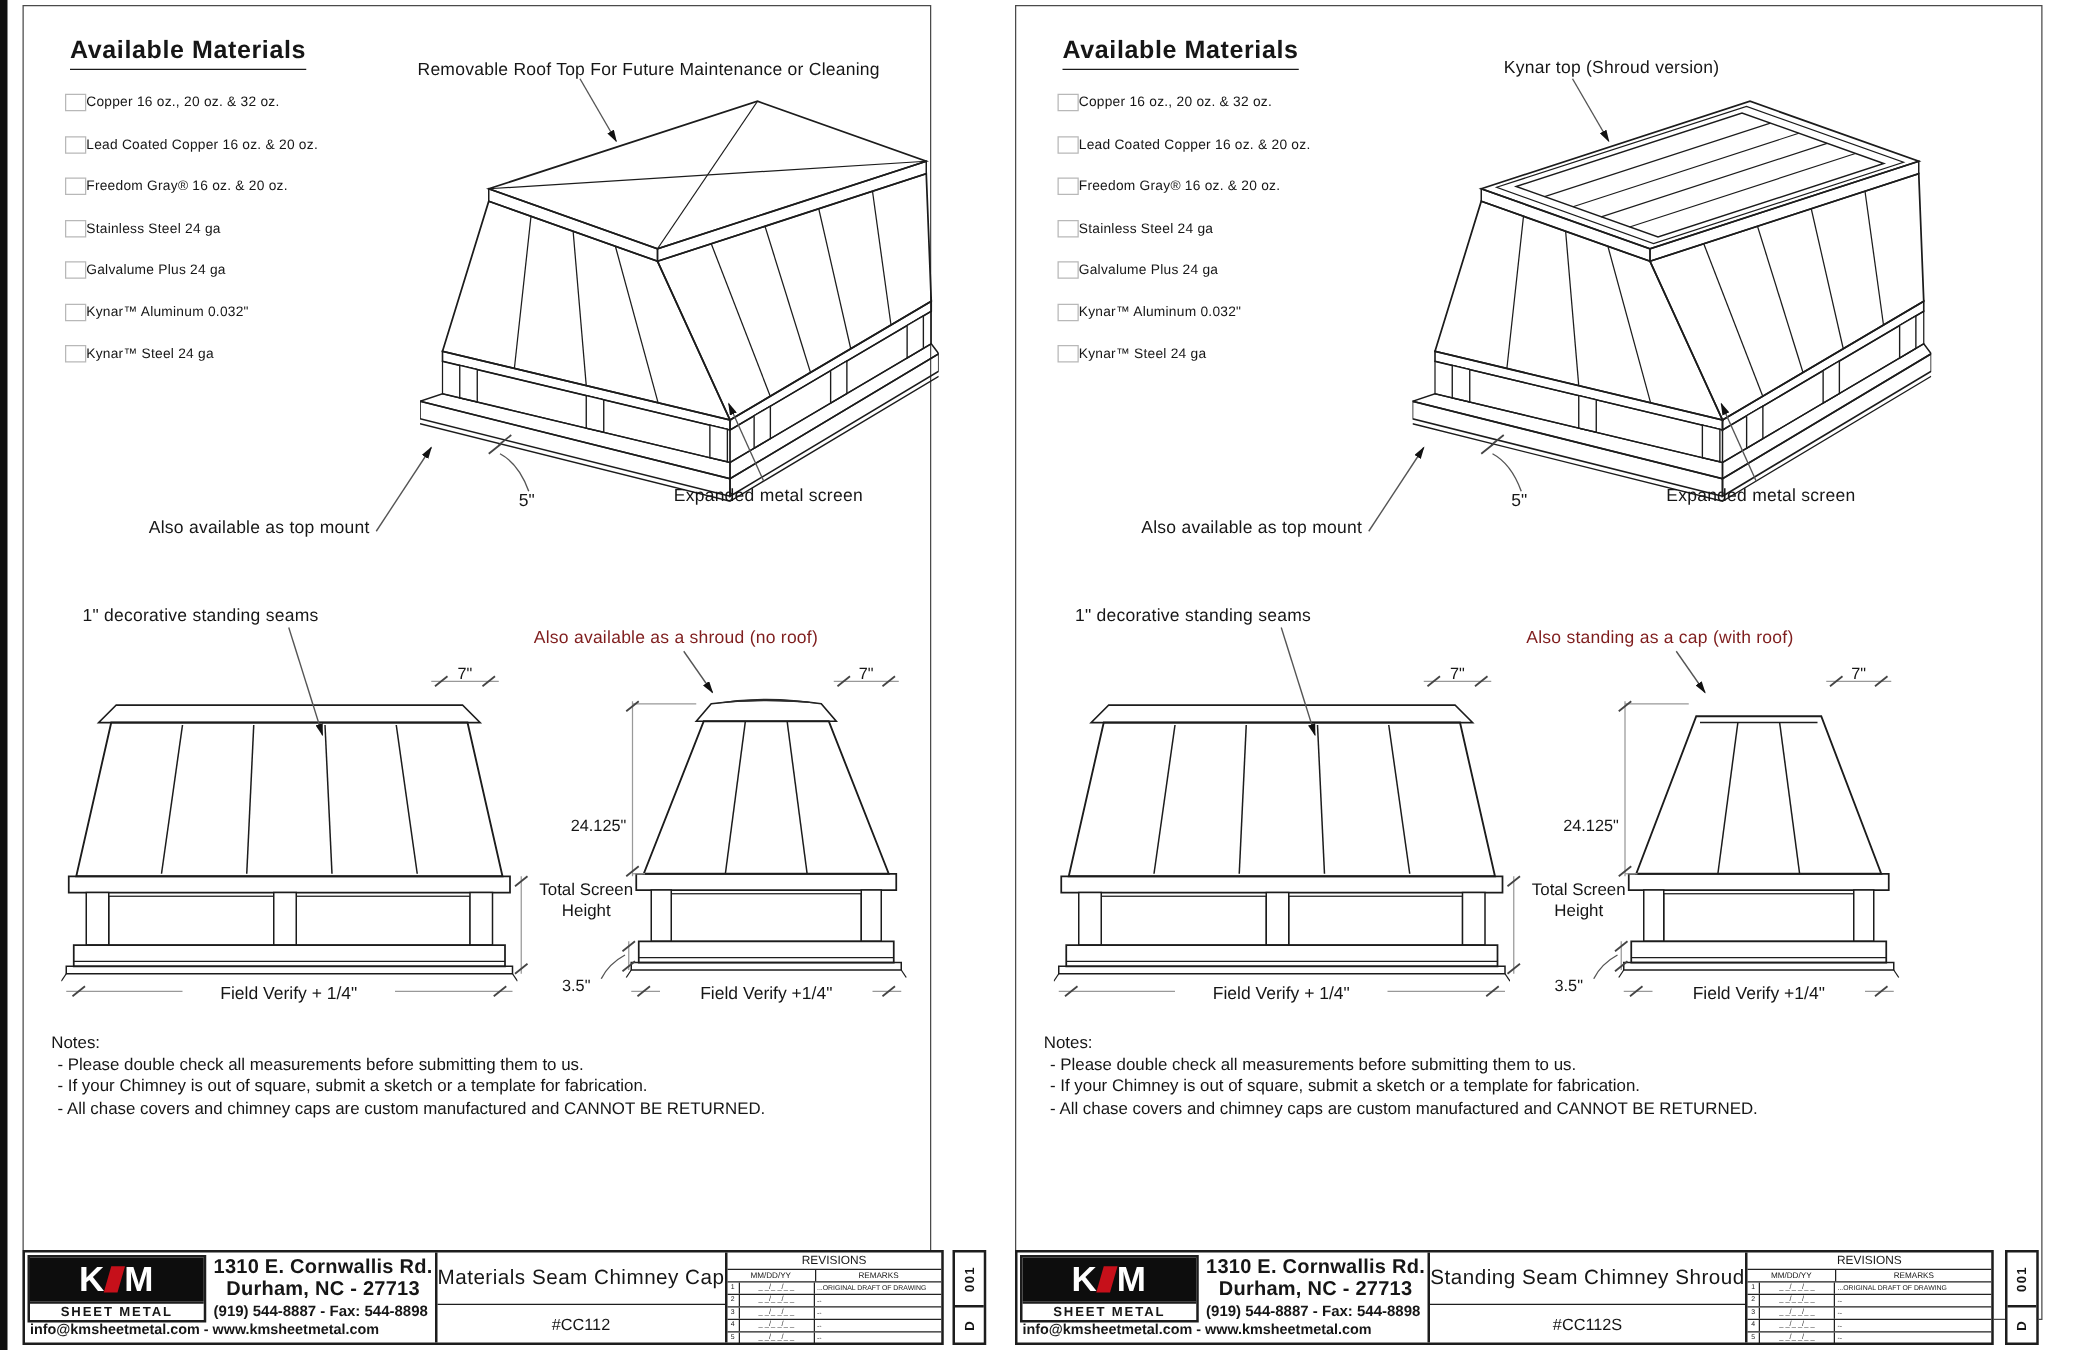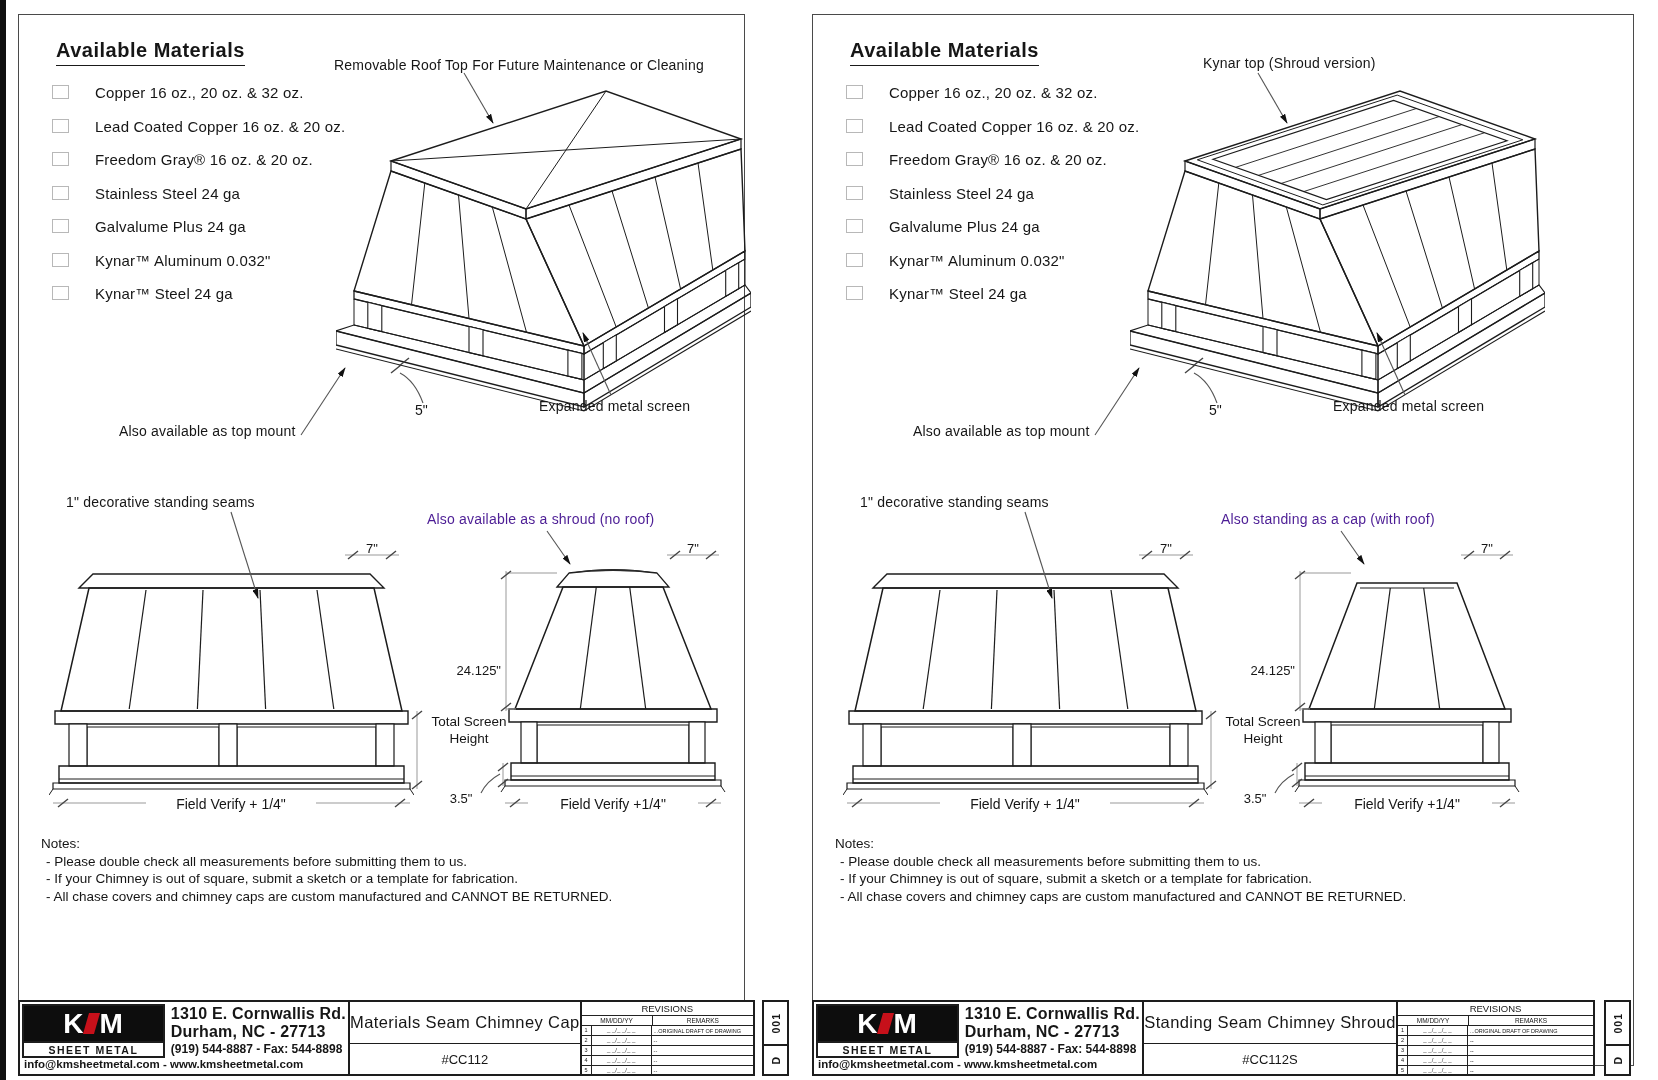--- a/index.html
+++ b/index.html
@@ -1,31 +1,31 @@
 <!DOCTYPE html>
 <html><head>
 <meta charset="utf-8">
 <style>
   * { box-sizing: border-box; }
   html,body { margin:0; padding:0; }
   body { width:1658px; height:1080px; background:#fff; position:relative; overflow:hidden;
          font-family:"Liberation Sans", sans-serif; color:#161616; }
-  .frame { position:absolute; top:14px; height:1052px; border:1.6px solid #4a4a4a; background:#fff;text-decoration:underline; }
+  .frame { position:absolute; top:4px; height:1052px; border:1.6px solid #4a4a4a; background:#fff;text-decoration:underline; }
   #frame0 { left:18px; width:727px; }
   #frame1 { left:812px; width:822px; }
   .edge-strip { position:absolute; left:0; top:0; width:6px; height:1080px; background:#101010; }
 
   .mat-title { position:absolute; left:37px; top:24px; font-size:20px; font-weight:bold;
                letter-spacing:.5px; border-bottom:1.7px solid #1a1a1a; padding-bottom:3px; white-space:nowrap; }
   .mrow { position:absolute; left:33px; height:22px; display:flex; align-items:center; }
   .cb { width:17px; height:14px; border:1.7px solid #b8b8b8; background:#fff; flex:0 0 auto; }
-  .mlab { margin-left:26px; font-size:15px; letter-spacing:.2px; white-space:nowrap; }
+  .mlab { font-size:11px; letter-spacing:.2px; white-space:nowrap; }
 
   .anno { position:absolute; font-size:14px; letter-spacing:.2px; white-space:nowrap; z-index:3;text-align:center; }
-  .red  { color:#4c1d95; }
+  .red  { color:#7f1d1d; }
   .dim  { position:absolute; font-size:13px; z-index:3; white-space:nowrap; }
   .dimc { text-align:center; }
   .dimr { text-align:right; }
   .wbg  { background:#fff; padding:0 6px; font-size:14px; }
   .tsh  { white-space:normal; text-align:center; font-size:13.5px; line-height:17px; }
 
   .drw { position:absolute; z-index:1; }
   .ovl { position:absolute; left:0; top:0; z-index:2; pointer-events:none; }
 
   .notes { position:absolute; left:22px; top:820px; font-size:13.5px; line-height:17.5px; z-index:3; }
@@ -35,21 +35,21 @@
   #tb0 { left:18px; width:737px; } #tb1 { left:812px; width:783px; }
   .tb-company { width:330px; border-right:2px solid #1d1d1d; display:flex; flex-direction:column; padding:2px; }
   .tb-ctop { flex:1; display:flex; }
   .logo-box { width:152px; border:2px solid #1d1d1d; display:flex; flex-direction:column; }
   .logo-black { flex:1; background:#0d0d0d; color:#fff; display:flex; align-items:center; justify-content:center;
                 font-weight:bold; font-size:28px; letter-spacing:1px; }
   .logo-red { width:11px; height:21px; background:#c6101a; transform:skewX(-16deg); margin:0 2px; }
   .logo-strip { height:15px; border-top:2px solid #1d1d1d; display:flex; align-items:center; justify-content:center;
                 font-size:10.5px; font-weight:bold; letter-spacing:1.5px; }
   .tb-address { flex:1; padding:1px 0 0 6px; }
-  .addr-big { font-size:16px; font-weight:bold; letter-spacing:.2px; line-height:18px; white-space:nowrap; }
+  .addr-big { font-size:16px; font-weight:bold; letter-spacing:.2px; line-height:18px; white-space:nowrap;text-align:center; }
   .addr-sm  { font-size:12px; font-weight:bold; margin-top:1px; white-space:nowrap; }
   .tb-contact { height:14px; font-size:11.5px; font-weight:bold; padding-left:2px; white-space:nowrap; }
   .tb-titlecell { flex:1; border-right:2px solid #1d1d1d; display:flex; flex-direction:column; }
   .tb-title { flex:1.4; display:flex; align-items:center; justify-content:center; font-size:16.5px;
               letter-spacing:.4px; border-bottom:1.6px solid #1d1d1d; white-space:nowrap; }
   .tb-part { flex:1; display:flex; align-items:center; justify-content:center; font-size:13px; }
   .tb-rev { width:195px; display:flex; flex-direction:column; }
   .rev-head { height:14px; border-bottom:1px solid #222; text-align:center; font-size:9.5px; line-height:13px; }
   .rev-cols { display:flex; height:10px; border-bottom:1px solid #222; font-size:6.5px; line-height:9px; }
   .rev-c1 { width:71px; border-right:1px solid #222; text-align:center; }

